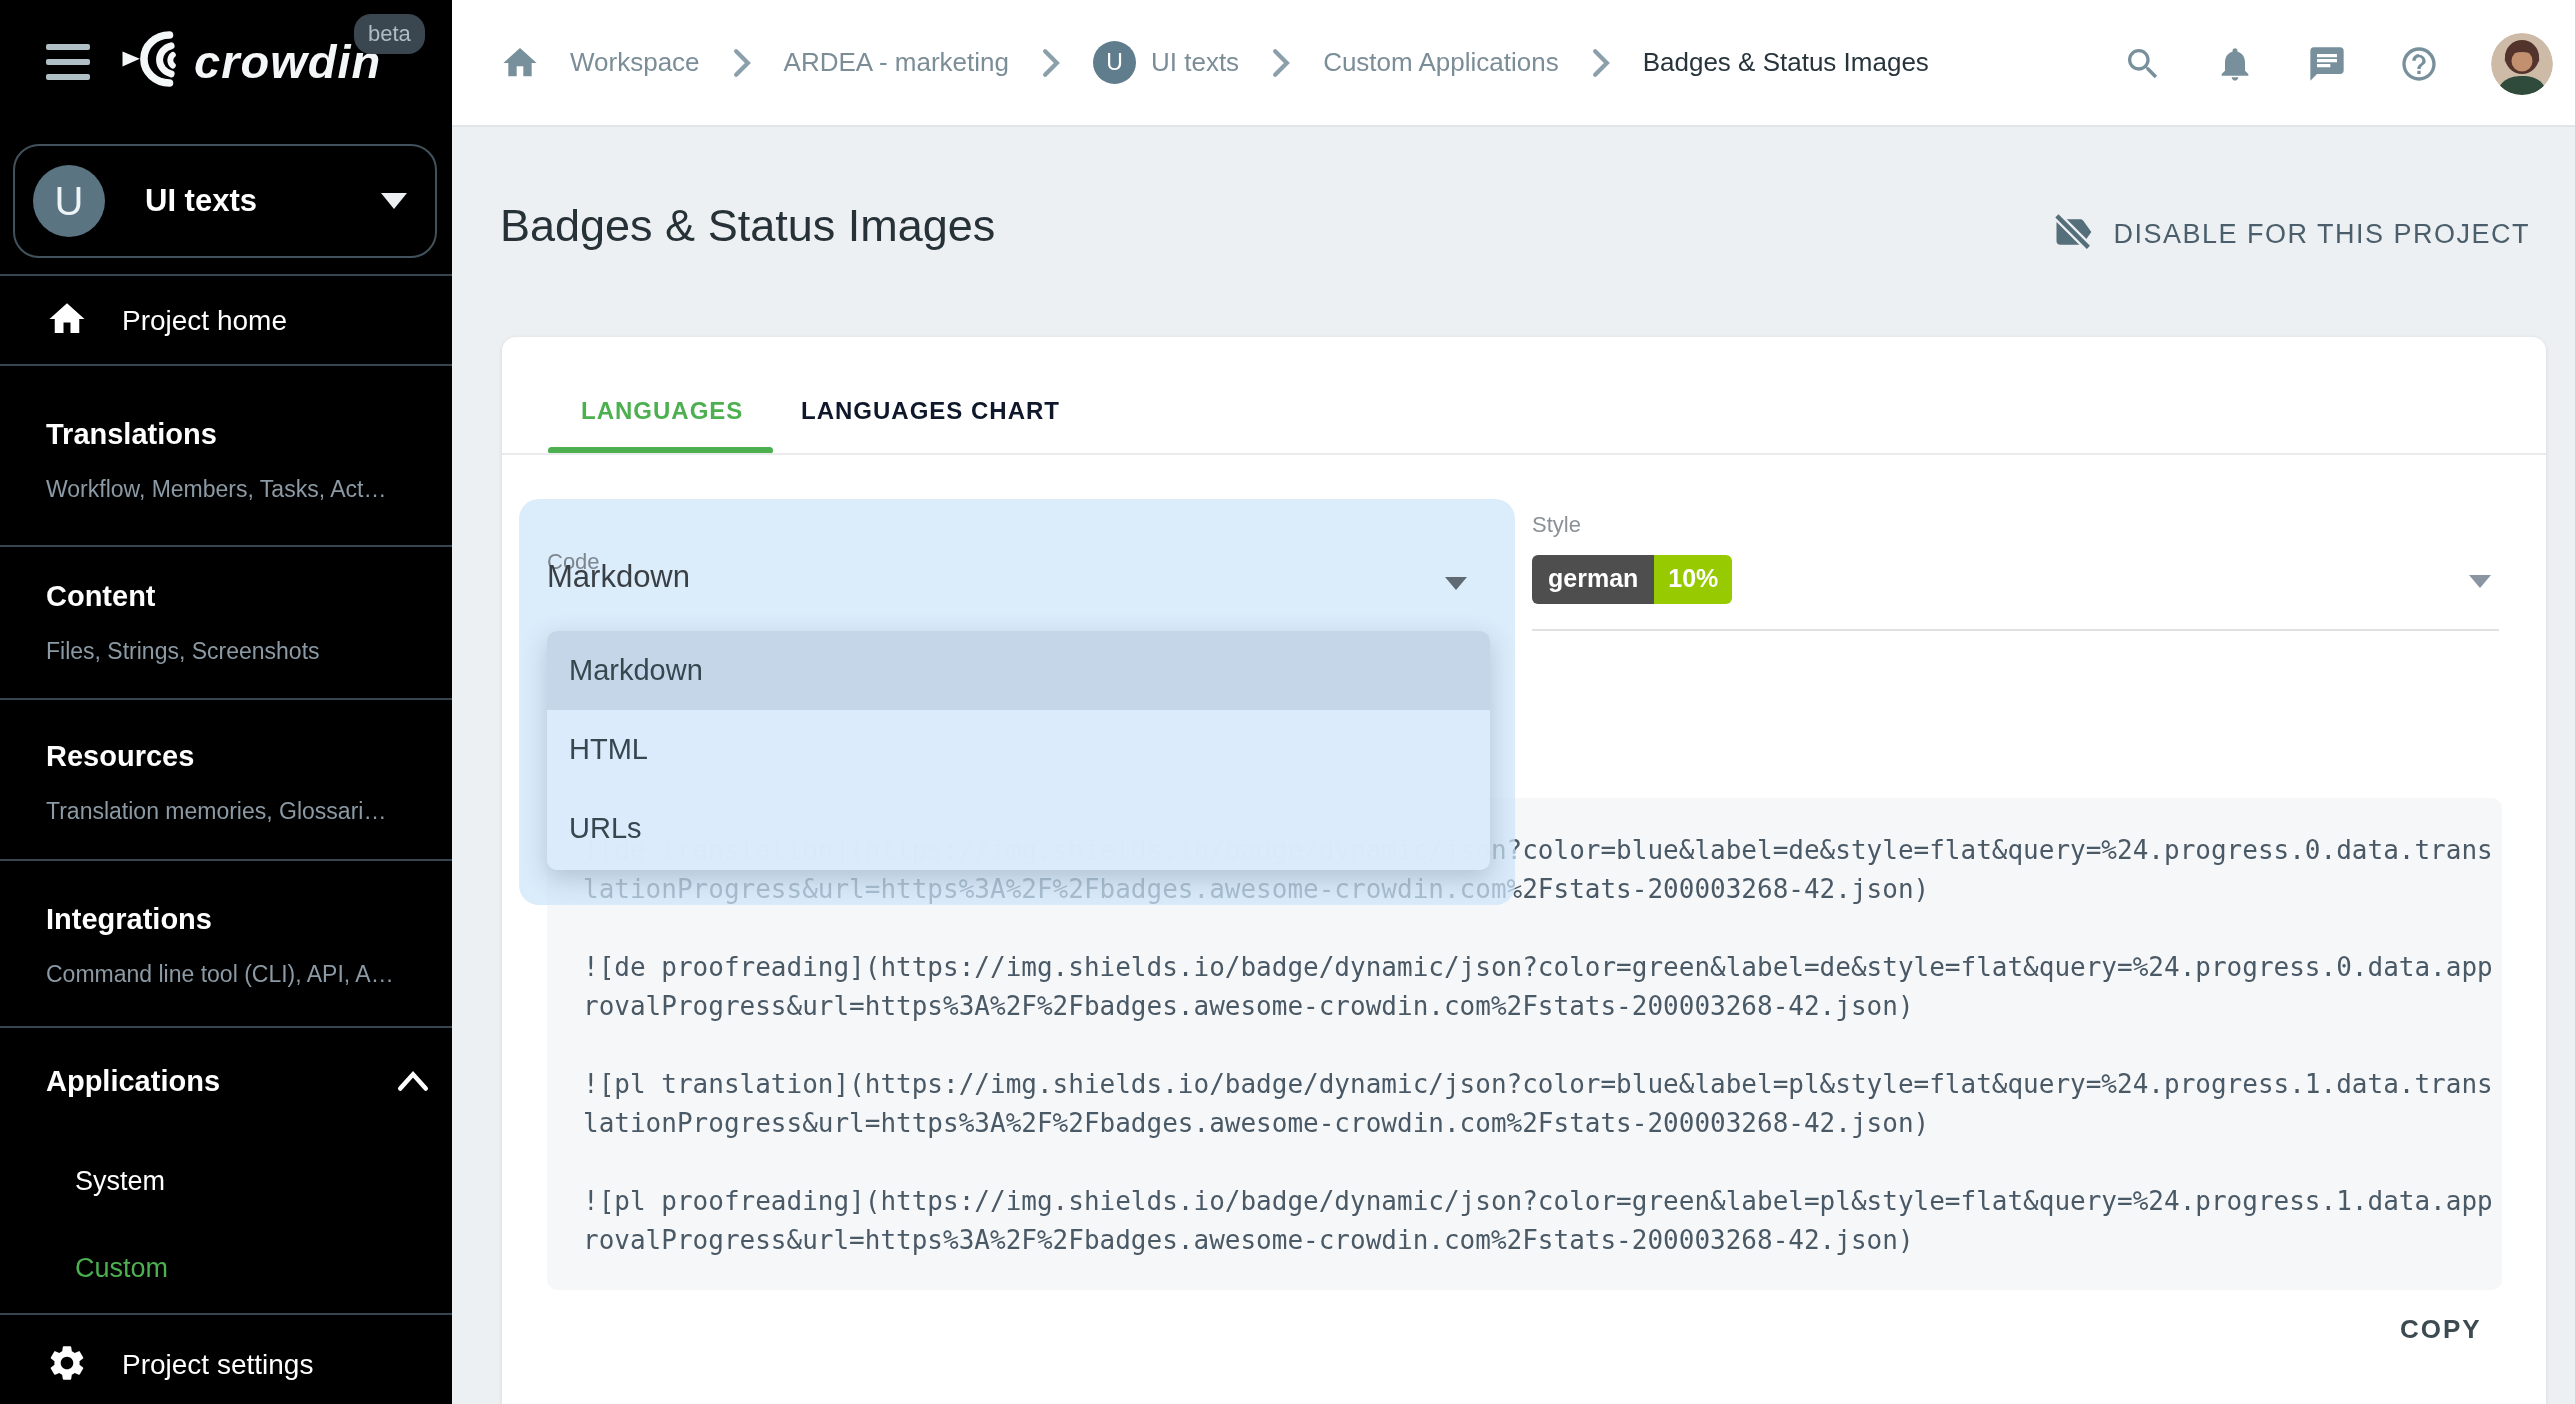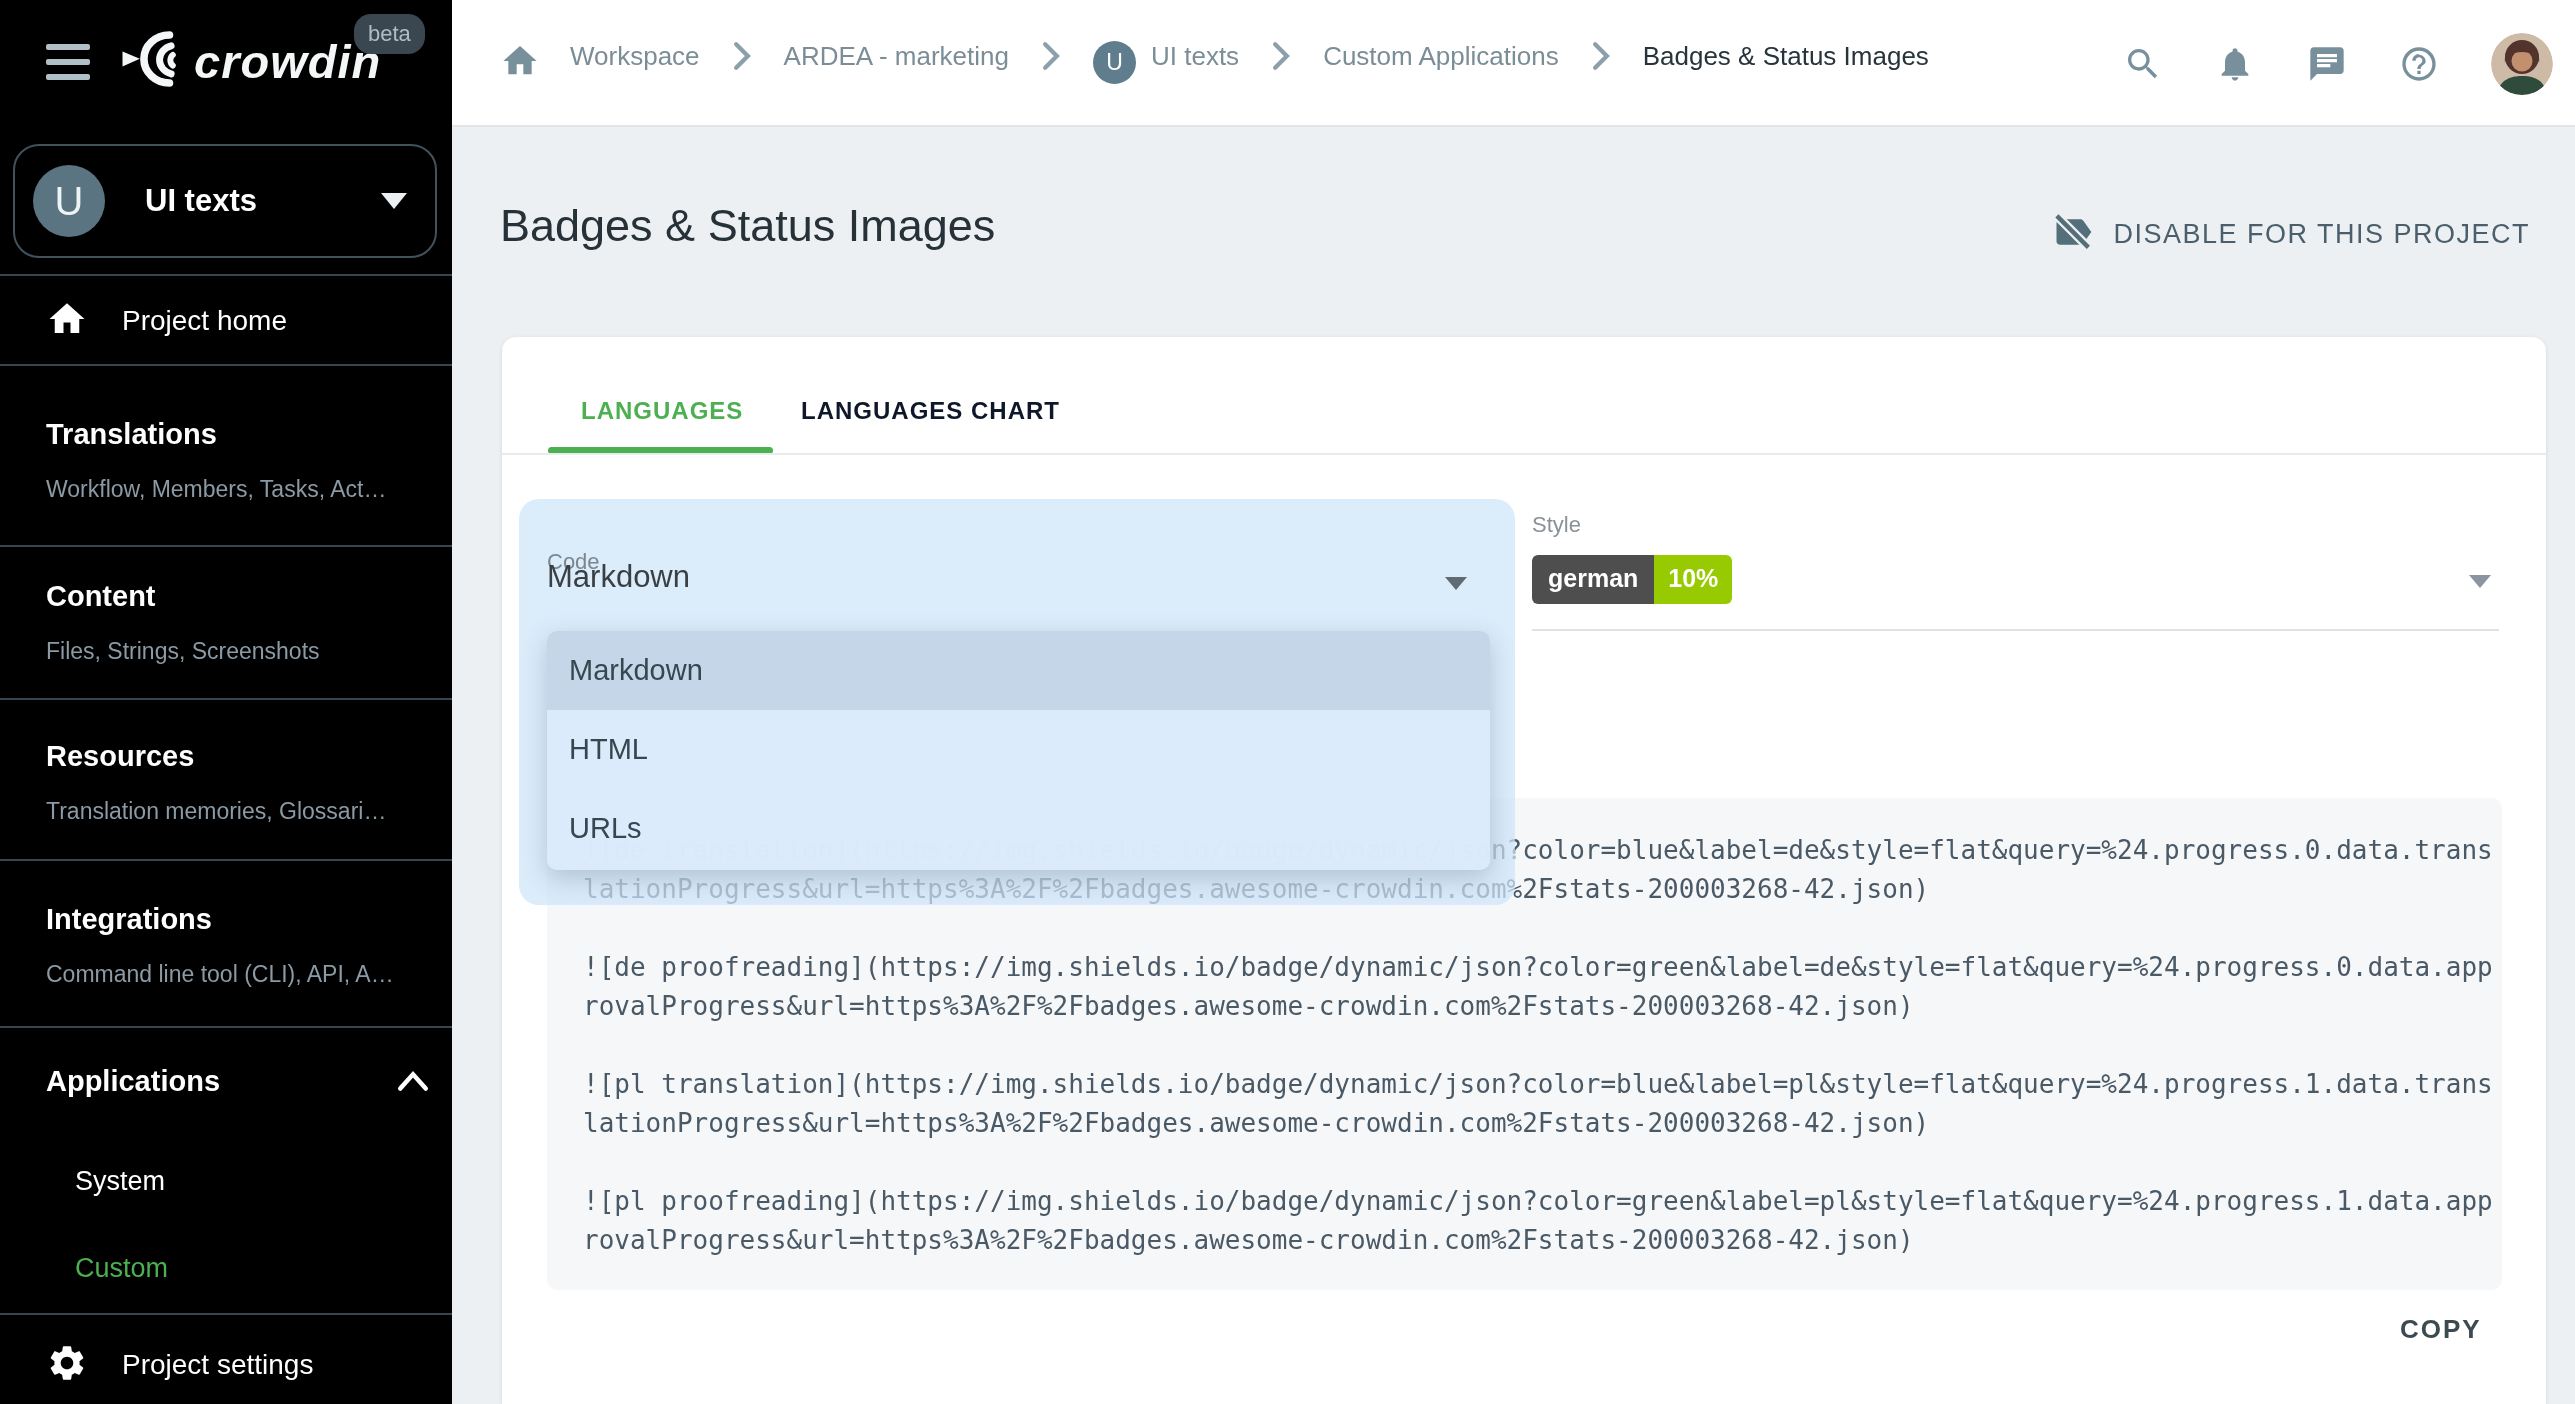--- a/index.html
+++ b/index.html
@@ -23,21 +23,21 @@
   .sb-row .lbl { color:#fff; font-size:28px; font-weight:500; margin-left:34px; }
   .sb-section { position:absolute; left:46px; width:380px; cursor:pointer; }
   .sb-title { color:#fefefe; font-size:29px; font-weight:600; }
   .sb-sub { color:#8b9aa4; font-size:23px; margin-top:25px; white-space:nowrap; }
   .sb-app-item { position:absolute; left:75px; font-size:27px; font-weight:500; color:#fff; cursor:pointer; }
   .sb-app-item.active { color:#4caf50; }
   .chev-up { position:absolute; left:396px; top:1068px; cursor:pointer; }
 
   
   .topbar { position:absolute; left:452px; top:0; width:2123px; height:127px; background:#ffffff; border-bottom:2px solid #e3e6e8; z-index:10; display:flex; align-items:center; }
-  .crumbs { display:flex; margin-left:48px; }
+  .crumbs { display:flex; align-items:center; margin-left:48px; }
   .crumb { color:#7b8d97; font-size:26px; cursor:pointer; white-space:nowrap; }
   .crumb.current { color:#27343c; font-weight:500; cursor:default; }
   .crumb-sep { margin:0 30px; display:flex; }
   .crumb-avatar { width:43px; height:43px; border-radius:50%; background:#5f7d8c; color:#fff; font-size:23px; display:flex; align-items:center; justify-content:center; margin-right:15px; }
   .tb-actions { position:absolute; right:22px; top:0; height:127px; display:flex; align-items:center; gap:52px; }
   .tb-icon { cursor:pointer; display:flex; }
   .tb-avatar { width:62px; height:62px; border-radius:50%; overflow:hidden; cursor:pointer; }
 
   
   .page-title { position:absolute; left:500px; top:200px; font-size:45px; font-weight:500; color:#263238; }

